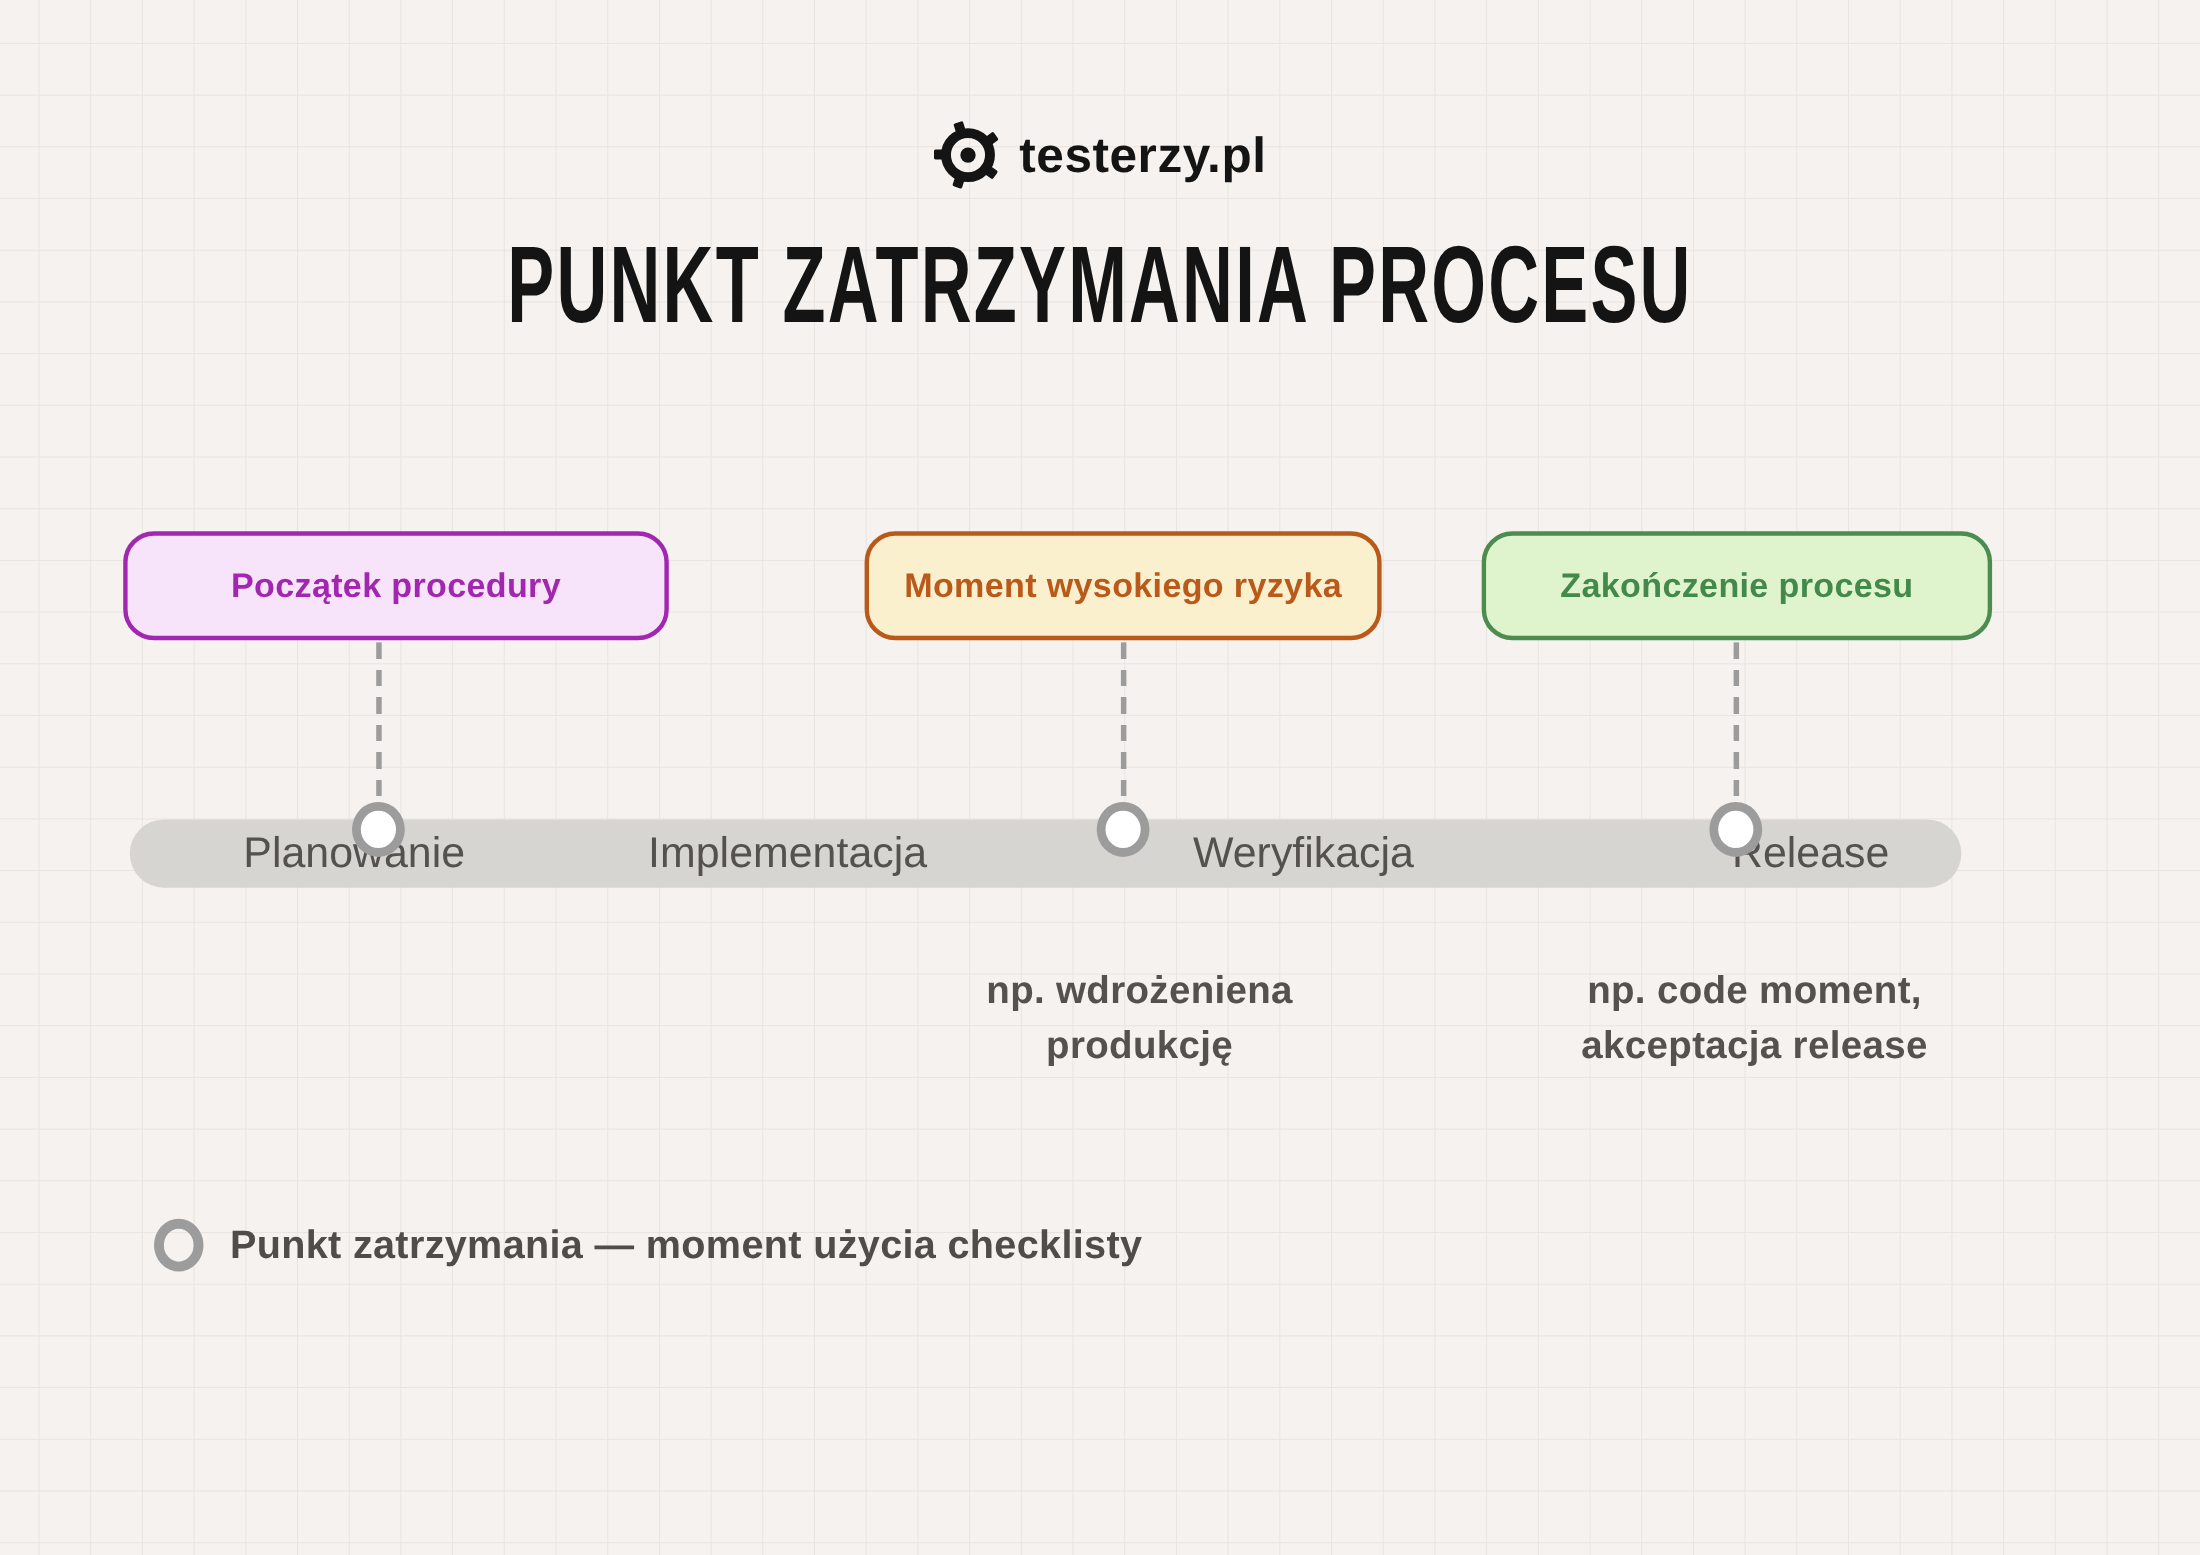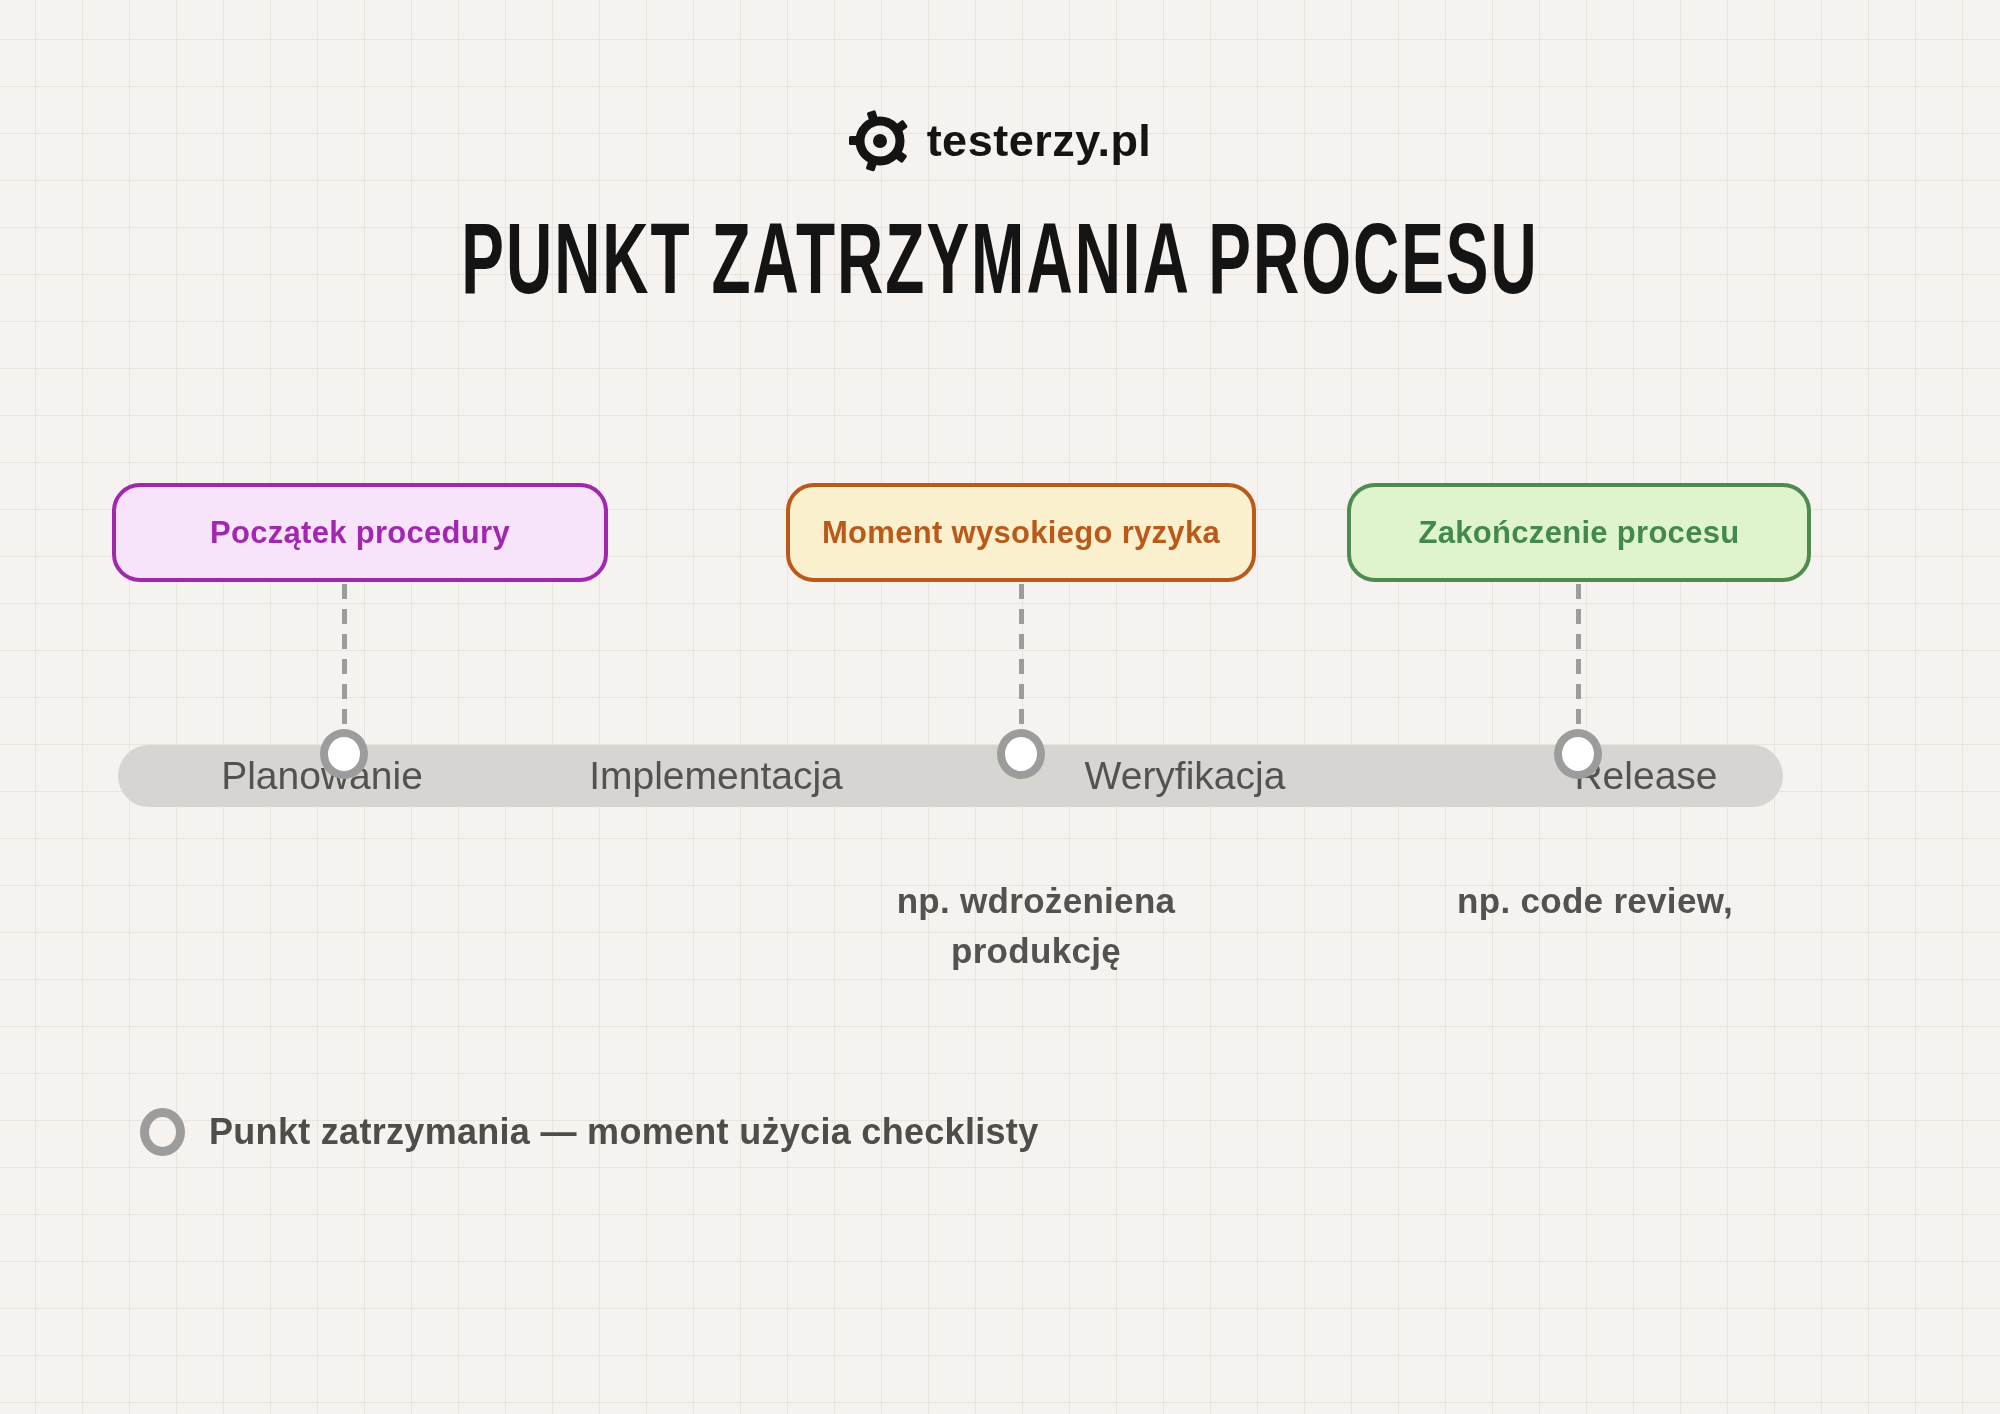--- a/index.html
+++ b/index.html
@@ -171,21 +171,22 @@
 
   <div class="stop-marker m1"></div>
   <div class="stop-marker m2"></div>
   <div class="stop-marker m3"></div>
 
   <div class="example e2">
     <span>np. wdrożeniena</span>
     <span>produkcję</span>
   </div>
   <div class="example e3">
-    <span>np. code review,</span>
+    <span>np. code moment,</span>
+    <span>akceptacja release</span>
   </div>
 
   <div class="legend">
     <span class="legend-marker"></span>
     <span class="legend-text">Punkt zatrzymania — moment użycia checklisty</span>
   </div>
 
 </div>
 
 </body></html>

